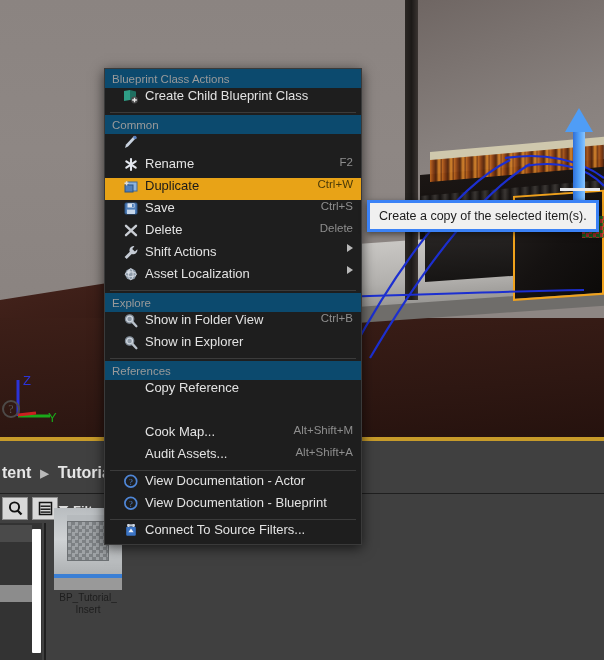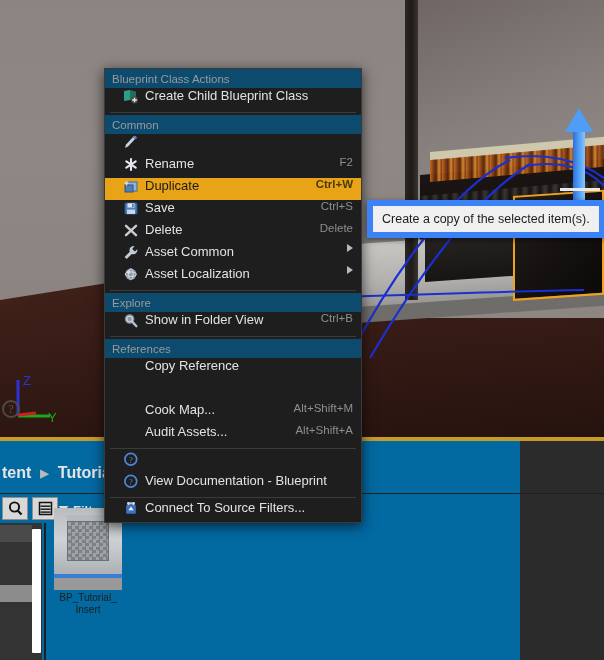--- a/index.html
+++ b/index.html
@@ -126,22 +126,22 @@
     color: #5b5755; font-size: 12px; line-height: 14px; text-align: center;
     font-family: "Liberation Serif", serif;
   }
   .vp-bottom-border {
     position: absolute; left: 0; top: 437px; width: 604px; height: 4px;
     background: #c79b2a;
   }
 
   
   .cb {
-    position: absolute; left: 0; top: 441px; width: 520px; height: 219px;
-    background: #0369a1;
+    position: absolute; left: 0; top: 441px; width: 604px; height: 219px;
+    background: #404040;
   }
   .cb-breadcrumb {
     position: absolute; left: 0; top: 18px; height: 28px;
     display: flex; align-items: center; gap: 9px;
     padding-left: 2px;
     color: #e6e6e6;
     font-size: 16px; font-weight: bold;
     white-space: nowrap;
   }
   .crumb-sep { color: #b9b9b9; font-size: 11px; }
@@ -232,32 +232,32 @@
   .ctx-item.highlight { background: #e8a317; color: #1a1a1a; }
   .ctx-ico {
     width: 17px; height: 16px; margin-right: 6px;
     display: flex; align-items: center; justify-content: center;
     flex: 0 0 17px;
   }
   .ctx-label { flex: 1 1 auto; white-space: nowrap; }
   .ctx-shortcut {
     color: #8e8e8e; font-size: 11.5px; margin-left: 10px; white-space: nowrap;
   }
-  .ctx-item.highlight .ctx-shortcut { color: #4a3a08; font-weight: bold; }
+  .ctx-item.highlight .ctx-shortcut { color: #4a3a08; }
   .ctx-arrow {
     width: 0; height: 0; margin-left: 10px;
     border-top: 4.5px solid transparent;
     border-bottom: 4.5px solid transparent;
     border-left: 6px solid #b9b9b9;
   }
 
   
   .tooltip {
     position: absolute; left: 367px; top: 200px;
-    background: #f0f0f0; border: 6px solid #3b82f6;
+    background: #f0f0f0; border: 3px solid #3b82f6;
     color: #1c1c1c; font-size: 12.5px;
     padding: 6px 9px;
     z-index: 60;
     white-space: nowrap;
     box-shadow: 0 2px 6px rgba(0,0,0,.5);
   }
 </style>
 </head>
 <body>
 
@@ -438,21 +438,21 @@
         </span>
         <span class="ctx-label">Delete</span>
         <span class="ctx-shortcut">Delete</span>
       </div>
       <div class="ctx-item">
         <span class="ctx-ico">
           <svg width="16" height="15" viewBox="0 0 16 15">
             <path d="M11.4 1.2 a4.1 4.1 0 0 0-4.6 5.6 L1.6 11.9 l2.1 2.1 L8.8 9 a4.1 4.1 0 0 0 5.5-4.7 L11.9 6.6 L9.2 4 Z" fill="#c5cbd4"></path>
           </svg>
         </span>
-        <span class="ctx-label">Asset Common</span>
+        <span class="ctx-label">Shift Actions</span>
         <span class="ctx-arrow"></span>
       </div>
       <div class="ctx-item">
         <span class="ctx-ico">
           <svg width="16" height="15" viewBox="0 0 16 15">
             <circle cx="7.8" cy="7.2" r="5.6" fill="#8d9aa8"></circle>
             <ellipse cx="7.8" cy="7.2" rx="5.6" ry="2.3" fill="none" stroke="#d8dee6" stroke-width="0.9"></ellipse>
             <ellipse cx="7.8" cy="7.2" rx="2.3" ry="5.6" fill="none" stroke="#d8dee6" stroke-width="0.9"></ellipse>
             <circle cx="5.8" cy="5.0" r="1.9" fill="#dfe5ec" opacity=".65"></circle>
           </svg>
@@ -466,20 +466,30 @@
         <span class="ctx-ico">
           <svg width="16" height="15" viewBox="0 0 16 15">
             <circle cx="6.6" cy="6" r="4.2" fill="#cfd6de" stroke="#7f8a96" stroke-width="1.2"></circle>
             <circle cx="6.6" cy="6" r="2.2" fill="#8c98a5"></circle>
             <line x1="9.6" y1="9.1" x2="13.4" y2="13.2" stroke="#b9c1ca" stroke-width="2.3" stroke-linecap="round"></line>
           </svg>
         </span>
         <span class="ctx-label">Show in Folder View</span>
         <span class="ctx-shortcut">Ctrl+B</span>
       </div>
+      <div class="ctx-item">
+        <span class="ctx-ico">
+          <svg width="16" height="15" viewBox="0 0 16 15">
+            <circle cx="6.6" cy="6" r="4.2" fill="#cfd6de" stroke="#7f8a96" stroke-width="1.2"></circle>
+            <circle cx="6.6" cy="6" r="2.2" fill="#8c98a5"></circle>
+            <line x1="9.6" y1="9.1" x2="13.4" y2="13.2" stroke="#b9c1ca" stroke-width="2.3" stroke-linecap="round"></line>
+          </svg>
+        </span>
+        <span class="ctx-label">Show in Explorer</span>
+      </div>
       <div class="ctx-sep"></div>
       <div class="ctx-header">References</div>
       <div class="ctx-item">
         <span class="ctx-ico"></span>
         <span class="ctx-label">Copy Reference</span>
       </div>
       <div class="ctx-item">
         <span class="ctx-ico"></span>
       </div>
       <div class="ctx-item">
@@ -493,20 +503,21 @@
         <span class="ctx-shortcut">Alt+Shift+A</span>
       </div>
       <div class="ctx-sep"></div>
       <div class="ctx-item">
         <span class="ctx-ico">
           <svg width="16" height="15" viewBox="0 0 16 15">
             <circle cx="7.8" cy="7.3" r="5.9" fill="none" stroke="#4f86d6" stroke-width="1.7"></circle>
             <text x="7.8" y="11" text-anchor="middle" font-size="8.6" fill="#4f86d6" font-family="Liberation Serif, serif">?</text>
           </svg>
         </span>
+        <span class="ctx-label">View Documentation - Actor</span>
       </div>
       <div class="ctx-item">
         <span class="ctx-ico">
           <svg width="16" height="15" viewBox="0 0 16 15">
             <circle cx="7.8" cy="7.3" r="5.9" fill="none" stroke="#4f86d6" stroke-width="1.7"></circle>
             <text x="7.8" y="11" text-anchor="middle" font-size="8.6" fill="#4f86d6" font-family="Liberation Serif, serif">?</text>
           </svg>
         </span>
         <span class="ctx-label">View Documentation - Blueprint</span>
       </div>

